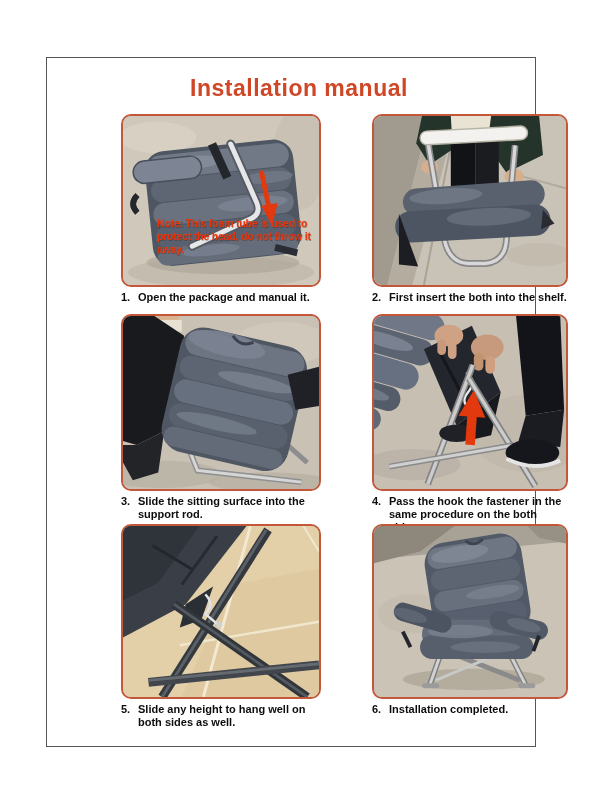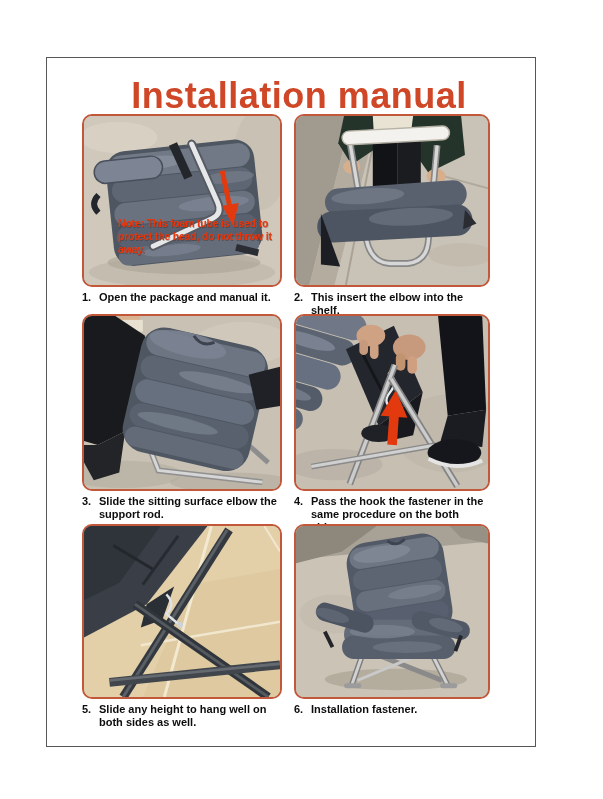--- a/index.html
+++ b/index.html
@@ -9,26 +9,26 @@
     --arrow-red:#e23a0e;
     --page-border:#565656;
   }
   *{box-sizing:border-box;margin:0;padding:0;}
   html,body{width:603px;height:799px;background:#ffffff;overflow:hidden;
     font-family:"Liberation Sans", sans-serif;}
   .canvas{position:relative;width:603px;height:799px;background:#fff;}
   .page{position:absolute;left:46px;top:57px;width:490px;height:690px;
     border:1.5px solid var(--page-border);background:#fff;}
   .title{position:absolute;top:17px;left:16px;right:0;text-align:center;
-    font-size:36px;font-weight:bold;color:var(--title-color);letter-spacing:.5px;}
+    font-size:23px;font-weight:bold;color:var(--title-color);letter-spacing:.5px;}
   .grid{position:absolute;left:35px;top:56px;}
   .row{display:flex;gap:12px;}
   .row-1{height:200px;}
   .row-2{height:210px;}
-  .cell{width:200px;}
+  .cell{width:200px;margin-left:39px;}
   .cell.c2{width:196px;}
   .photo{position:relative;border:2px solid var(--photo-border);border-radius:10px;
     overflow:hidden;background:#cfc8bb;}
   .row-1 .photo{height:173px;}
   .row-2 .photo{height:177px;}
   .row-3 .photo{height:175px;}
   .photo svg{display:block;width:100%;height:100%;}
   .caption{margin-top:4px;display:flex;font-weight:bold;font-size:11px;
     line-height:1.18;color:#0d0d0d;}
   .caption .num{width:17px;flex:none;}
@@ -120,21 +120,21 @@
                 <ellipse cx="75" cy="80" rx="38" ry="8" fill="#6e7684" transform="rotate(-4 104 84)"></ellipse>
                 <rect x="22" y="94" width="162" height="32" rx="16" fill="#4d5562" transform="rotate(-3 103 110)"></rect>
                 <ellipse cx="120" cy="104" rx="44" ry="9" fill="#636b79" transform="rotate(-3 103 110)"></ellipse>
                 <polygon points="26,100 46,154 26,152" fill="#1c1e23"></polygon>
                 <path d="M176,96 l12,14 -14,6 Z" fill="#2a2c32"></path>
               </g>
             </svg>
           </div>
           <div class="caption">
             <span class="num">2.</span>
-            <span class="cap-text">This insert the elbow into the shelf.</span>
+            <span class="cap-text">First insert the both into the shelf.</span>
           </div>
         </div>
       </div>
 
       <div class="row row-2">
 
         <div class="cell c1">
           <div class="photo">
             <svg viewBox="0 0 200 177" preserveAspectRatio="none">
               <rect width="200" height="177" fill="#c8c1b4"></rect>
@@ -164,21 +164,21 @@
                 <ellipse cx="92" cy="32" rx="40" ry="12" fill="#7b8391" opacity=".9"></ellipse>
                 <ellipse cx="130" cy="63" rx="40" ry="7" fill="#808896" opacity=".7"></ellipse>
                 <ellipse cx="100" cy="113" rx="42" ry="7" fill="#79818f" opacity=".7"></ellipse>
                 <path d="M96 22 q10 10 22 2" stroke="#3c434f" stroke-width="3" fill="none"></path>
               </g>
               <polygon points="168,60 200,52 200,92 176,96" fill="#1f2126"></polygon>
             </svg>
           </div>
           <div class="caption">
             <span class="num">3.</span>
-            <span class="cap-text">Slide the sitting surface elbow the support rod.</span>
+            <span class="cap-text">Slide the sitting surface into the support rod.</span>
           </div>
         </div>
 
         <div class="cell c2">
           <div class="photo">
             <svg viewBox="0 0 200 177" preserveAspectRatio="none">
               <rect width="200" height="177" fill="#c6bfb2"></rect>
               <ellipse cx="162" cy="120" rx="60" ry="40" fill="#bdb6a9" opacity=".6"></ellipse>
               <ellipse cx="40" cy="152" rx="50" ry="16" fill="#b5aea1" opacity=".6"></ellipse>
               <g transform="rotate(16 0 30)">
@@ -309,20 +309,20 @@
                 <ellipse cx="38" cy="95" rx="18" ry="6" fill="#616977" transform="rotate(16 50 93)" opacity=".8"></ellipse>
                 <rect x="120" y="92" width="62" height="19" rx="9.5" fill="#515967" transform="rotate(14 150 101)"></rect>
                 <ellipse cx="156" cy="100" rx="18" ry="6" fill="#666e7c" transform="rotate(14 150 101)" opacity=".8"></ellipse>
                 <path d="M30 108 l8 16" stroke="#23252b" stroke-width="4"></path>
                 <path d="M172 112 l-6 16" stroke="#23252b" stroke-width="4"></path>
               </g>
             </svg>
           </div>
           <div class="caption">
             <span class="num">6.</span>
-            <span class="cap-text">Installation fastener.</span>
+            <span class="cap-text">Installation completed.</span>
           </div>
         </div>
       </div>
 
     </div>
   </div>
 </div>
 
 </body></html>

